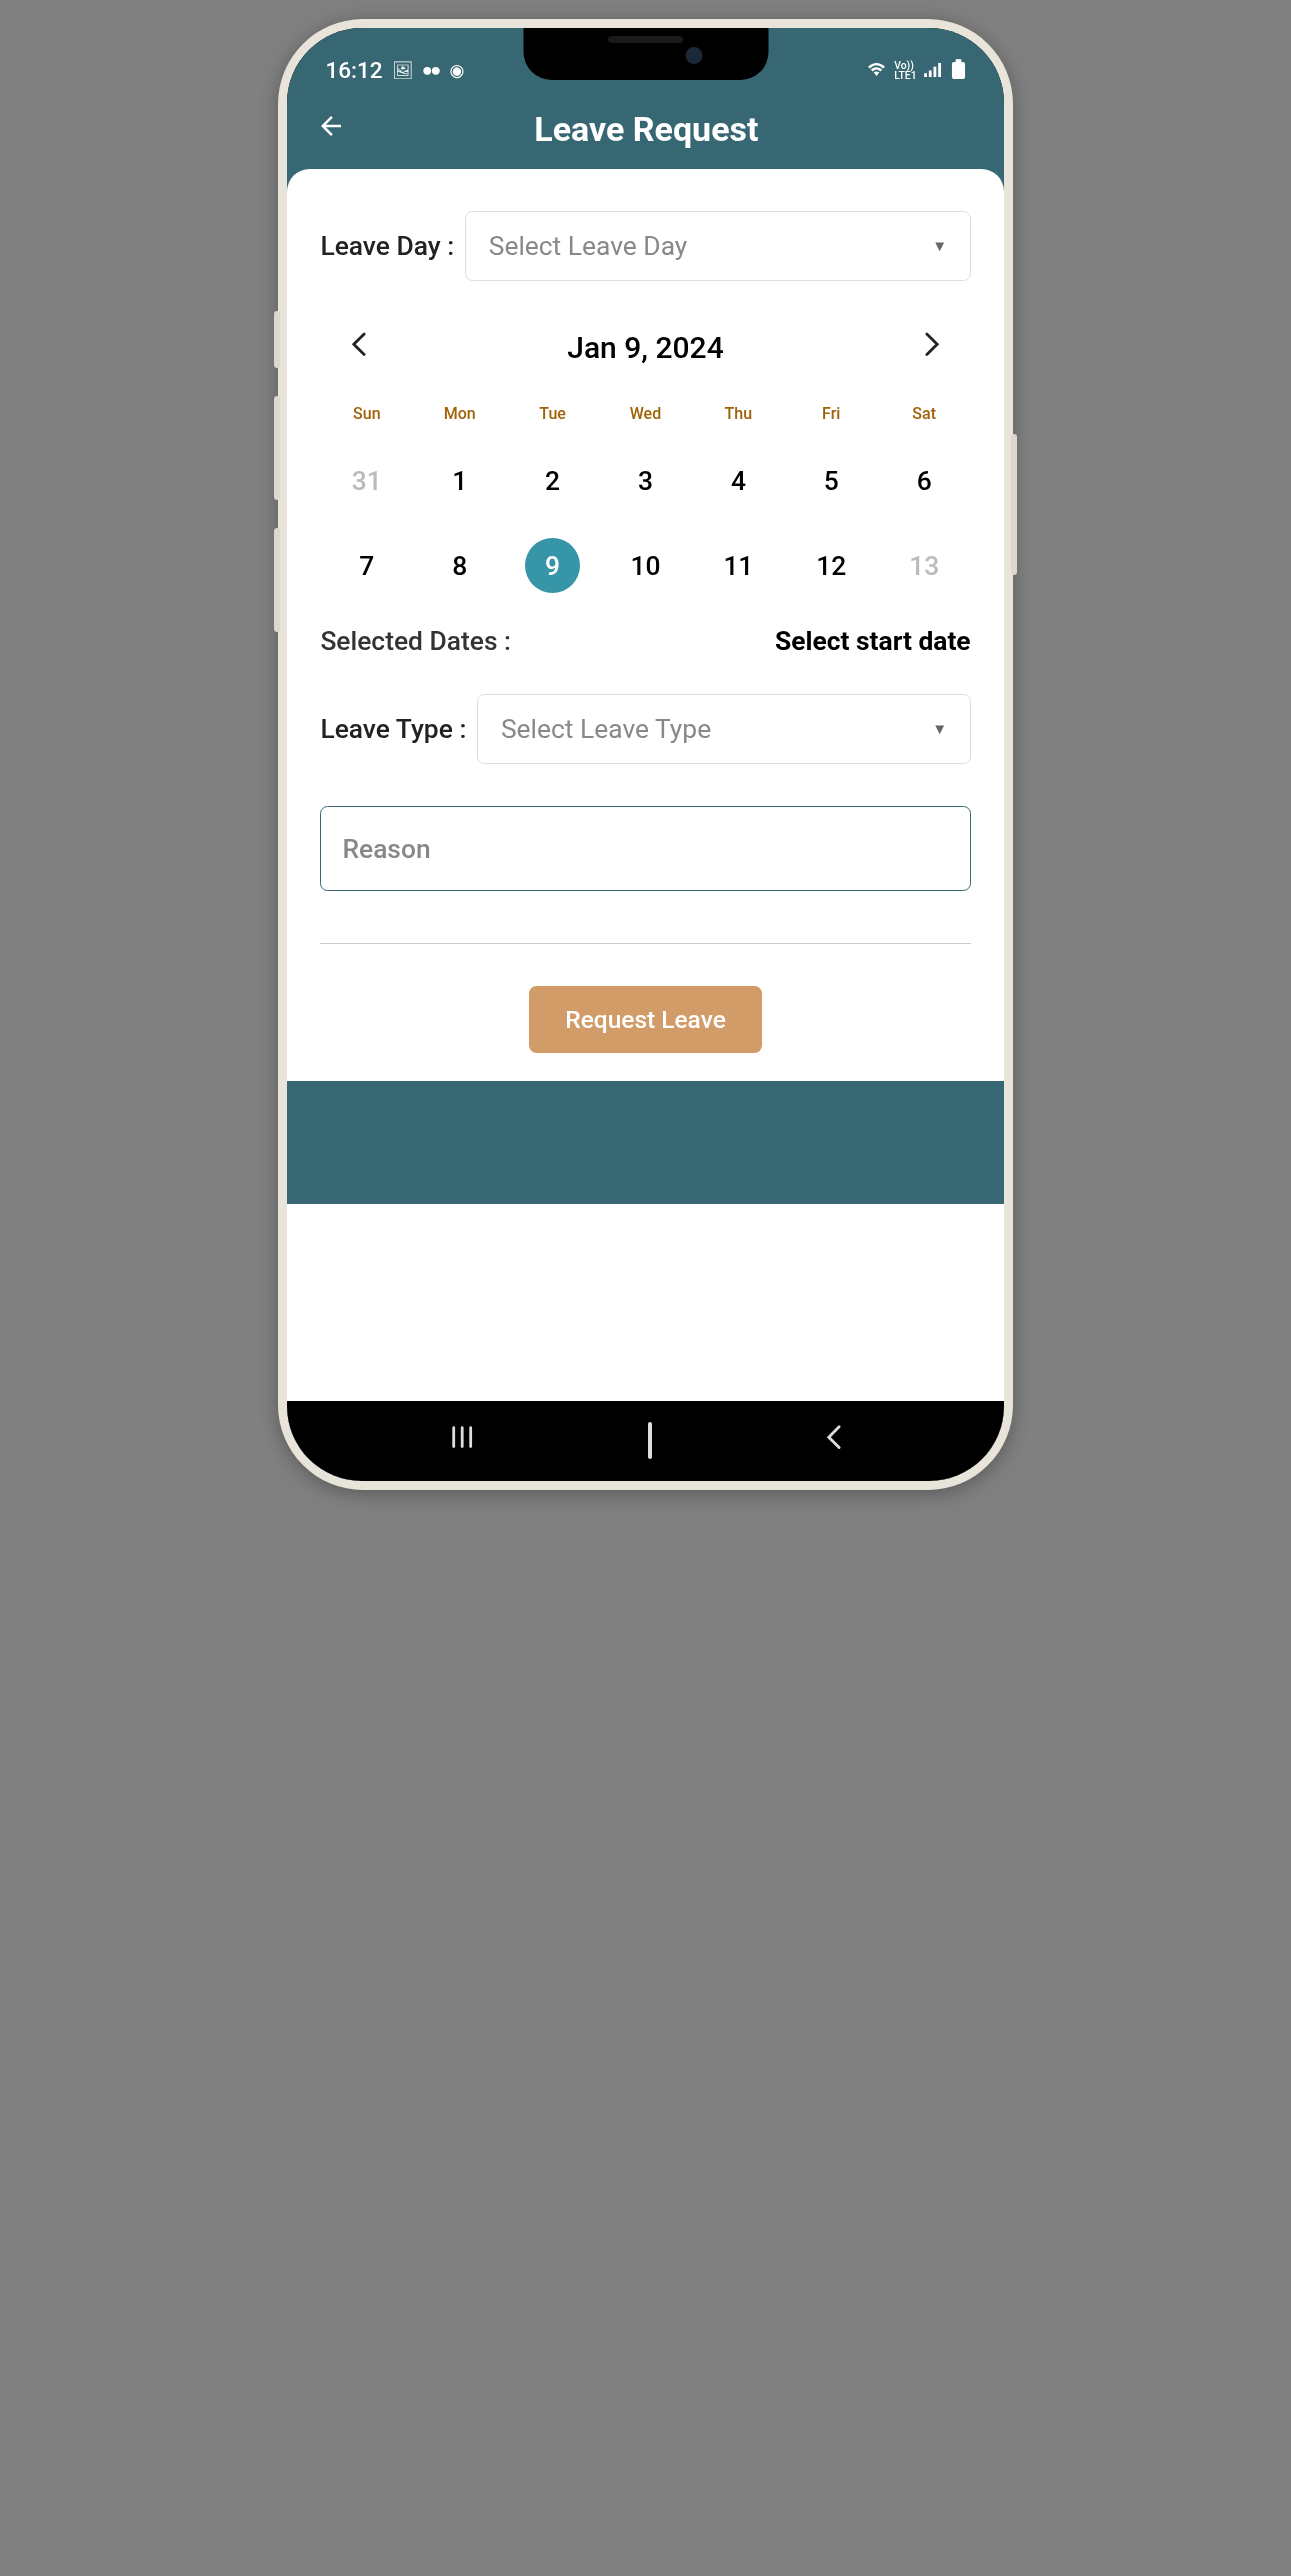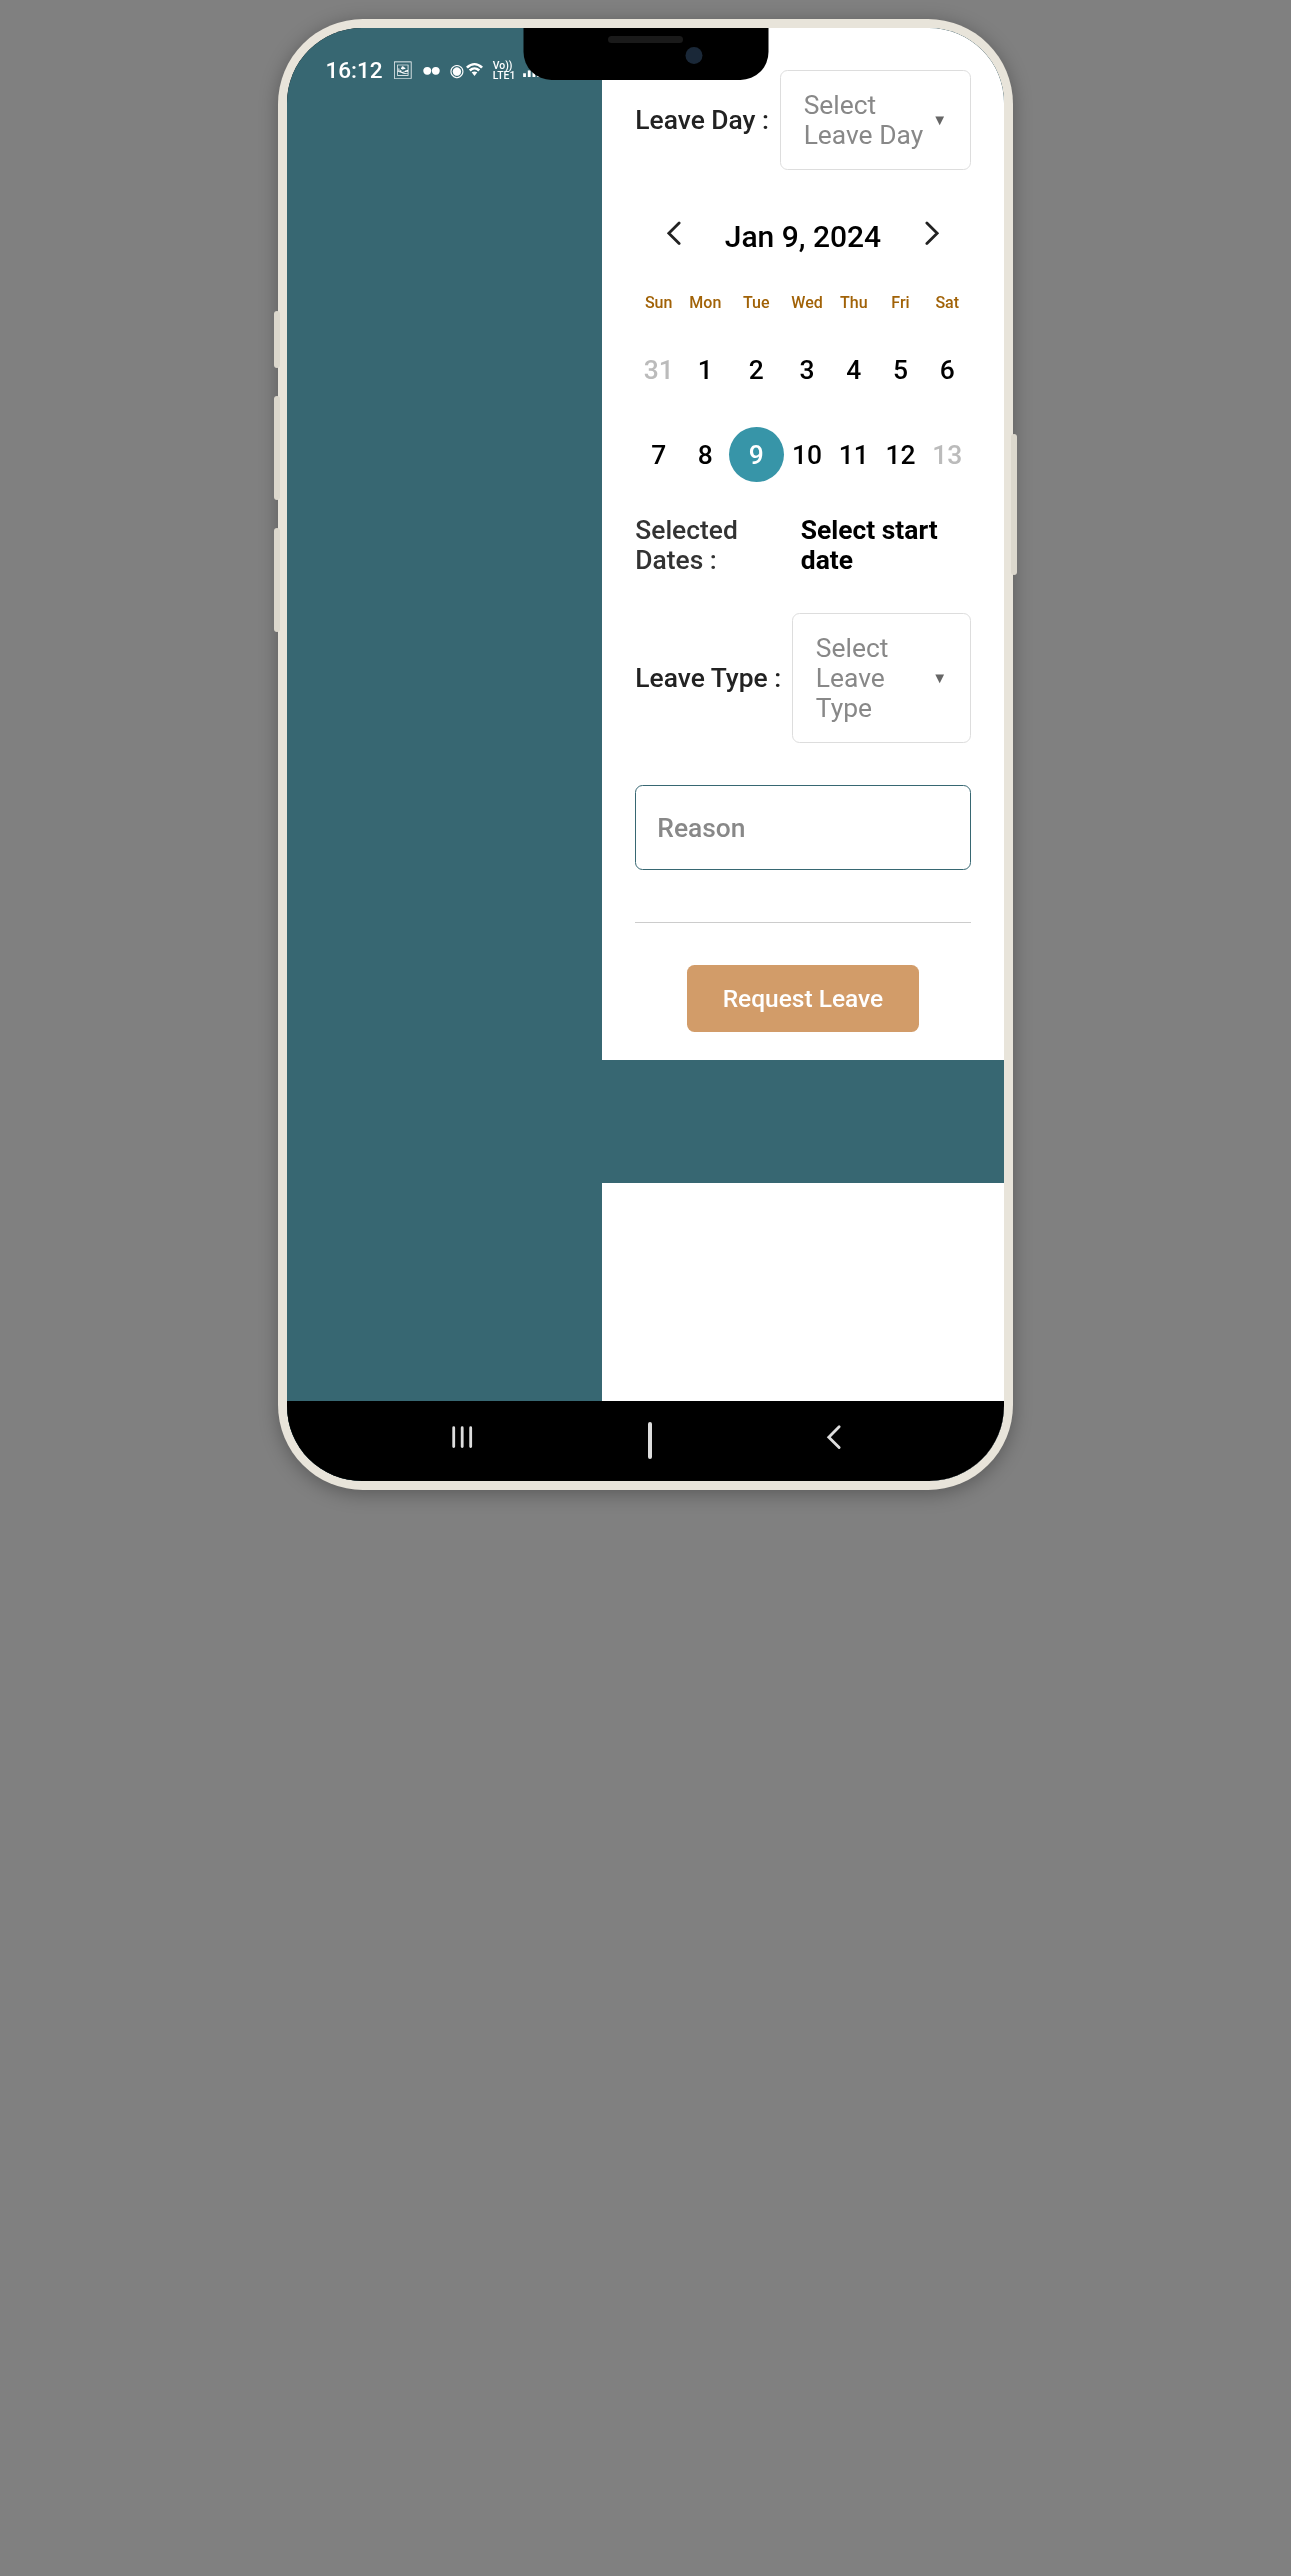--- a/index.html
+++ b/index.html
@@ -49,21 +49,21 @@
     width: 75px;
     height: 7.5px;
     background: #1a1a1a;
     border-radius: 3.8px;
   }
   .screen {
     position: absolute;
     top: 0; left: 0; right: 0; bottom: 0;
     background: #376772;
     display: flex;
-    flex-direction: row;
+    flex-direction: column;
     border-radius: 16px;
     overflow: hidden;
   }
   .status-bar {
     height: 61px;
     display: flex;
     align-items: flex-end;
     justify-content: space-between;
     padding: 0 38px 5.7px 38px;
     color: #fff;
@@ -264,20 +264,28 @@
           </span>
           <span>
             <svg width="15" height="21" viewBox="0 0 16 22">
                 <rect x="5" y="0" width="6" height="3" fill="#fff"></rect>
                 <rect x="1" y="3" width="14" height="18" rx="2" fill="#fff"></rect>
               </svg>
           </span>
         </div>
       </div>
 
+      <div class="app-header">
+        <span class="back-arrow">
+          <svg width="30" height="30" viewBox="0 0 24 24">
+              <path d="M20 11H7.83l5.59-5.59L12 4l-8 8 8 8 1.41-1.41L7.83 13H20v-2z" fill="#fff"></path>
+            </svg>
+        </span>
+        <span class="header-title">Leave Request</span>
+      </div>
 
       <div class="content-card">
 
         <div class="form-row">
           <span class="form-label">Leave Day :</span>
           <div class="select-box">
             <span>Select Leave Day</span>
             <span class="caret">▼</span>
           </div>
         </div>

